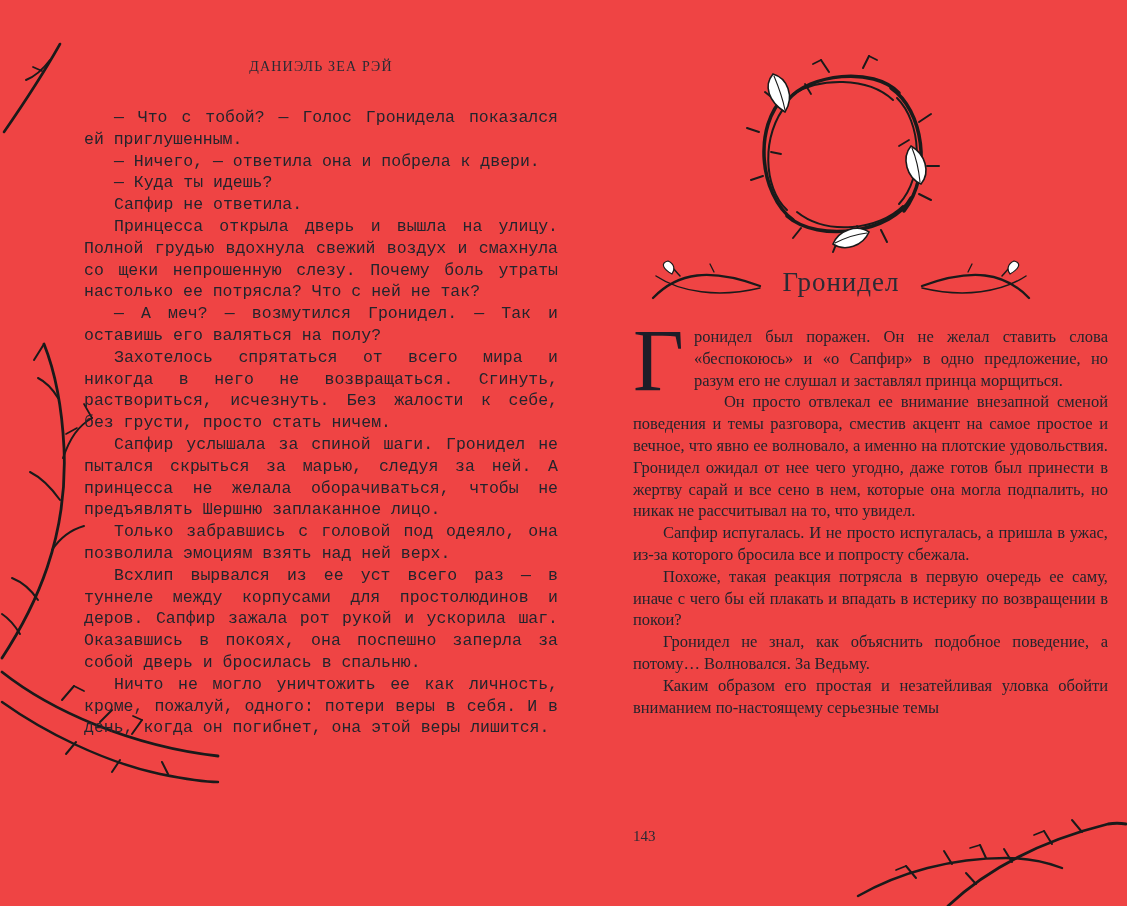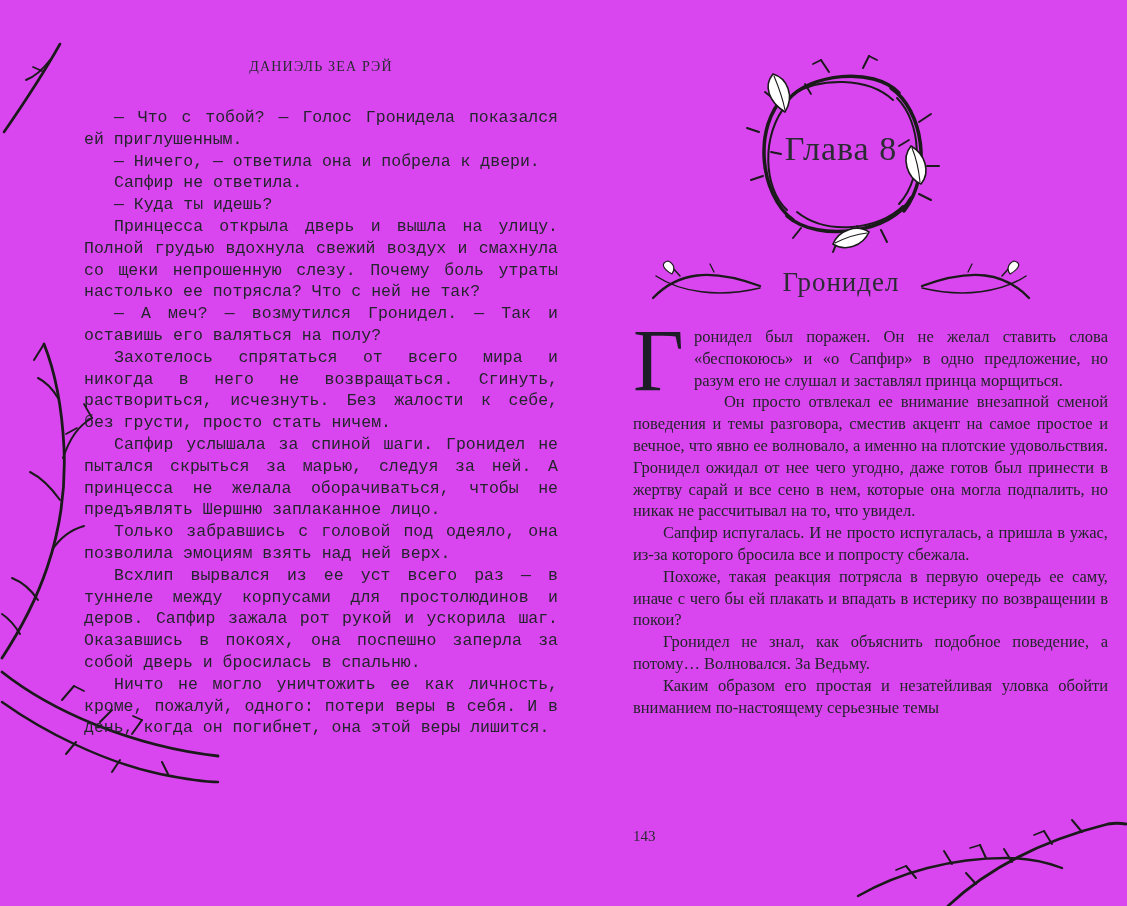--- a/index.html
+++ b/index.html
@@ -8,21 +8,21 @@
     background: #ffffff;
     width: 1127px;
     height: 906px;
     overflow: hidden;
     font-family: "Liberation Serif", "DejaVu Serif", serif;
   }
   .spread {
     position: relative;
     width: 1127px;
     height: 906px;
-    background: #d946ef;
+    background: #ef4444;
     color: #24242c;
   }
 
   
   .page-left {
     position: absolute;
     left: 84px;
     top: 58px;
     width: 474px;
   }
@@ -178,22 +178,22 @@
     <path d="M96,46 L88,33" stroke-width="2"></path>
     <path d="M130,40 L124,27" stroke-width="2"></path>
     <path d="M124,27 L114,30" stroke-width="1.7"></path>
   </svg>
 
   <div class="page-left">
     <div class="running-header">ДАНИЭЛЬ ЗЕА РЭЙ</div>
     <div class="page-body">
       <p>— Что с тобой? — Голос Гронидела показался ей приглушенным.</p>
       <p>— Ничего, — ответила она и побрела к двери.</p>
+      <p>— Куда ты идешь?</p>
       <p>Сапфир не ответила.</p>
-      <p>— Куда ты идешь?</p>
       <p>Принцесса открыла дверь и вышла на улицу. Полной грудью вдохнула свежий воздух и смахнула со щеки непрошенную слезу. Почему боль утраты настолько ее потрясла? Что с ней не так?</p>
       <p>— А меч? — возмутился Гронидел. — Так и оставишь его валяться на полу?</p>
       <p>Захотелось спрятаться от всего мира и никогда в него не возвращаться. Сгинуть, раствориться, исчезнуть. Без жалости к себе, без грусти, просто стать ничем.</p>
       <p>Сапфир услышала за спиной шаги. Гронидел не пытался скрыться за марью, следуя за ней. А принцесса не желала оборачиваться, чтобы не предъявлять Шершню заплаканное лицо.</p>
       <p>Только забравшись с головой под одеяло, она позволила эмоциям взять над ней верх.</p>
       <p>Всхлип вырвался из ее уст всего раз — в туннеле между корпусами для простолюдинов и деров. Сапфир зажала рот рукой и ускорила шаг. Оказавшись в покоях, она поспешно заперла за собой дверь и бросилась в спальню.</p>
       <p>Ничто не могло уничтожить ее как личность, кроме, пожалуй, одного: потери веры в себя. И в день, когда он погибнет, она этой веры лишится.</p>
     </div>
   </div>
 
@@ -226,21 +226,20 @@
         <path d="M168,92 L158,98" stroke-width="1.8"></path>
         <path d="M120,188 L116,178" stroke-width="1.8"></path>
         <path d="M30,104 L40,106" stroke-width="1.8"></path>
         <path class="leaf" d="M44,64 C28,54 22,38 32,26 C46,30 54,48 44,64 Z" stroke-width="1.6"></path>
         <path d="M33,28 C38,40 42,52 44,62" stroke-width="1.1"></path>
         <path class="leaf" d="M170,98 C184,106 190,124 180,136 C166,130 160,110 170,98 Z" stroke-width="1.6"></path>
         <path d="M171,100 C176,112 178,124 179,134" stroke-width="1.1"></path>
         <path class="leaf" d="M92,196 C98,182 116,176 128,184 C122,198 104,204 92,196 Z" stroke-width="1.6"></path>
         <path d="M94,195 C104,190 116,186 126,185" stroke-width="1.1"></path>
       </svg>
-      <div class="chapter-title">Глава 8</div>
     </div>
 
     <div class="chapter-subtitle-row">
       <svg class="flourish" width="112" height="44" viewBox="0 0 112 44">
         <path d="M3,38 C28,12 60,8 110,26" stroke-width="2.3"></path>
         <path d="M6,16 C30,32 68,38 110,28" stroke-width="1.5"></path>
         <path d="M30,16 L22,7" stroke-width="1.5"></path>
         <path d="M64,12 L60,4" stroke-width="1.3"></path>
         <path class="leaf" d="M22,14 C13,9 10,3 18,1 C25,4 25,10 22,14 Z" stroke-width="1.2"></path>
       </svg>

